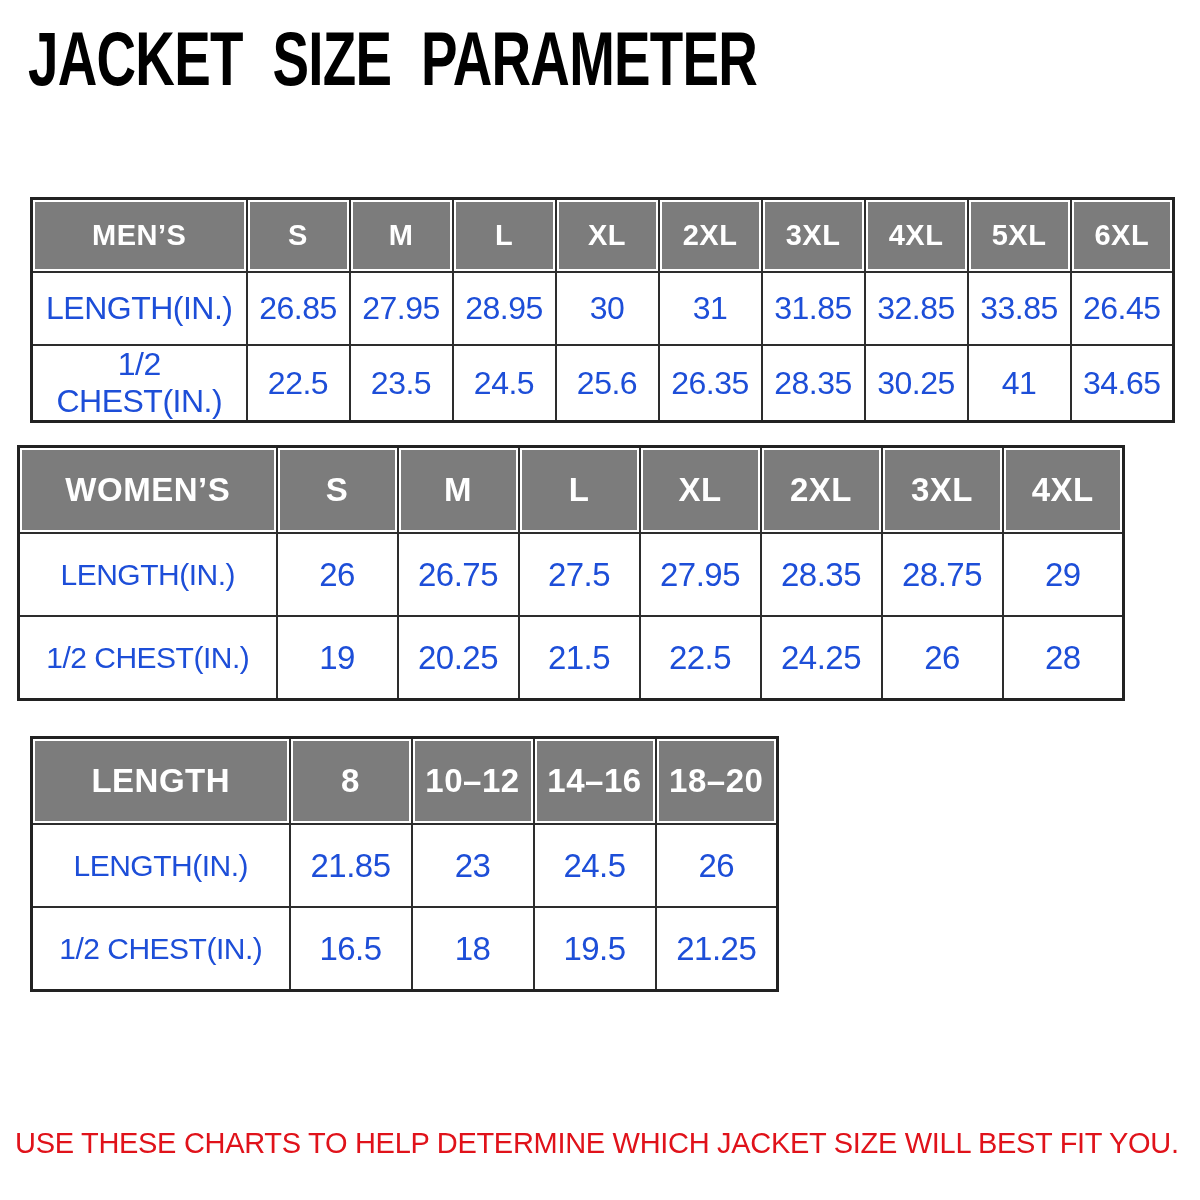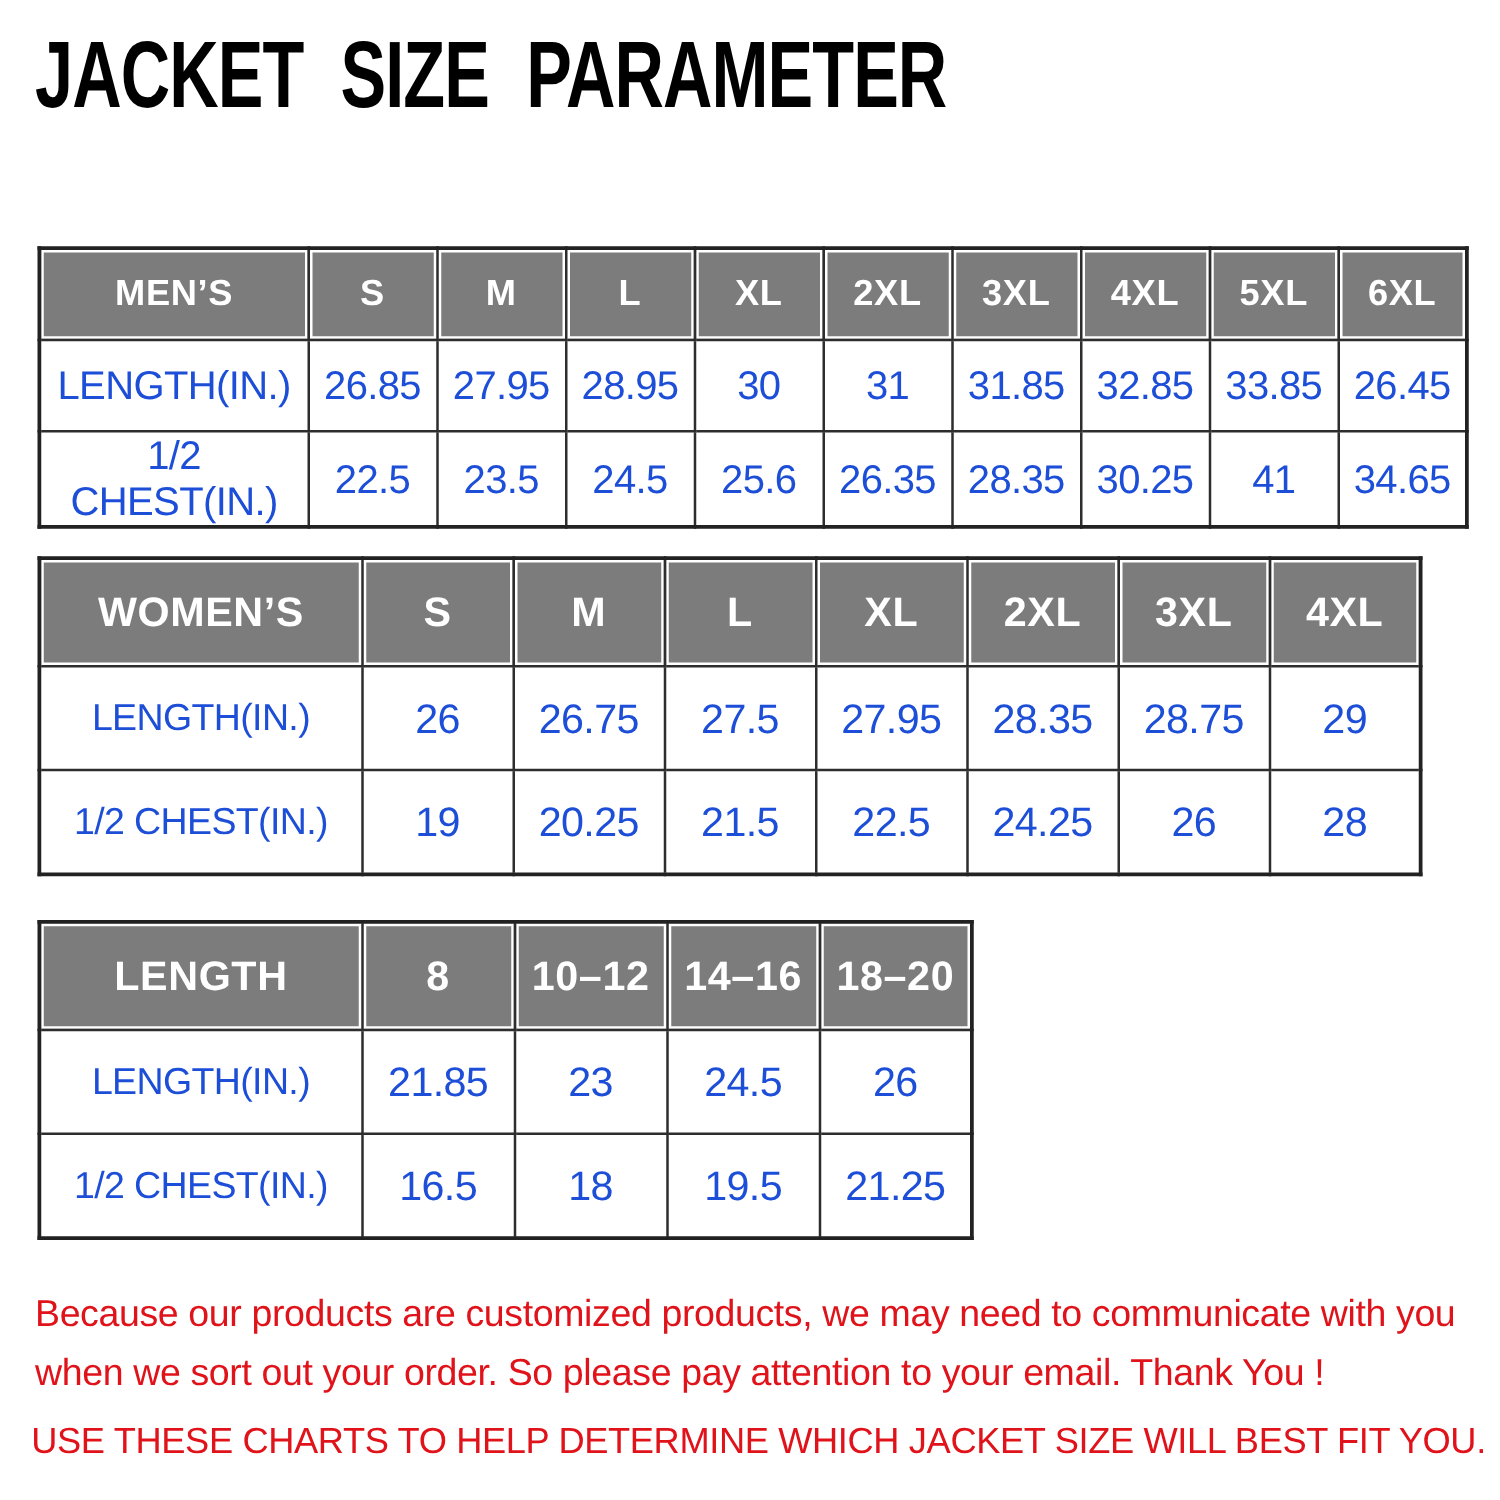--- a/index.html
+++ b/index.html
@@ -44,37 +44,37 @@
   table.size-table td{
     color:#1d4ed8;letter-spacing:-0.5px;
   }
   td.row-label{font-size:28px;letter-spacing:-0.5px;}
 
   
   #mens-table{left:30px;top:197px;width:1142px;border-radius:17px;}
   #mens-table th{height:71px;font-size:29px;}
   #mens-table td{height:71px;font-size:32px;}
   
-  #womens-table{left:30px;top:445px;width:1105px;}
+  #womens-table{left:17px;top:445px;width:1105px;}
   #womens-table th{height:84px;font-size:33px;}
   #womens-table td{height:81px;font-size:33px;}
   #womens-table td.row-label{font-size:30px;}
   
   #youth-table{left:30px;top:736px;width:746px;}
   #youth-table th{height:84px;font-size:33px;}
   #youth-table td{height:81px;font-size:33px;}
   #youth-table td.row-label{font-size:30px;}
 
   
   .footer-communication{
     position:absolute;left:28px;top:1028px;margin:0;width:1170px;
     font-size:30px;line-height:47px;color:var(--red);letter-spacing:-0.3px;
   }
   .footer-usage{
-    position:absolute;left:12px;top:1124px;margin:13px;width:1170px;
+    position:absolute;left:12px;top:1124px;margin:3px;width:1170px;
     font-size:29px;color:var(--red);letter-spacing:-0.3px;white-space:nowrap;
   }
 </style>
 </head>
 <body>
 
 <div class="page">
 
   <h1 class="title">JACKET SIZE PARAMETER</h1>
 
@@ -209,17 +209,16 @@
       <tr>
         <td class="row-label">1/2 CHEST(IN.)</td>
         <td>16.5</td>
         <td>18</td>
         <td>19.5</td>
         <td>21.25</td>
       </tr>
     </tbody>
   </table>
 
-  <p class="footer-communication">Because our products are customized products, we may need to communicate with you when we sort out your order. So please pay attention to your email. Thank You !</p>
 
   <p class="footer-usage">USE THESE CHARTS TO HELP DETERMINE WHICH JACKET SIZE WILL BEST FIT YOU.</p>
 
 </div>
 
 </body></html>

